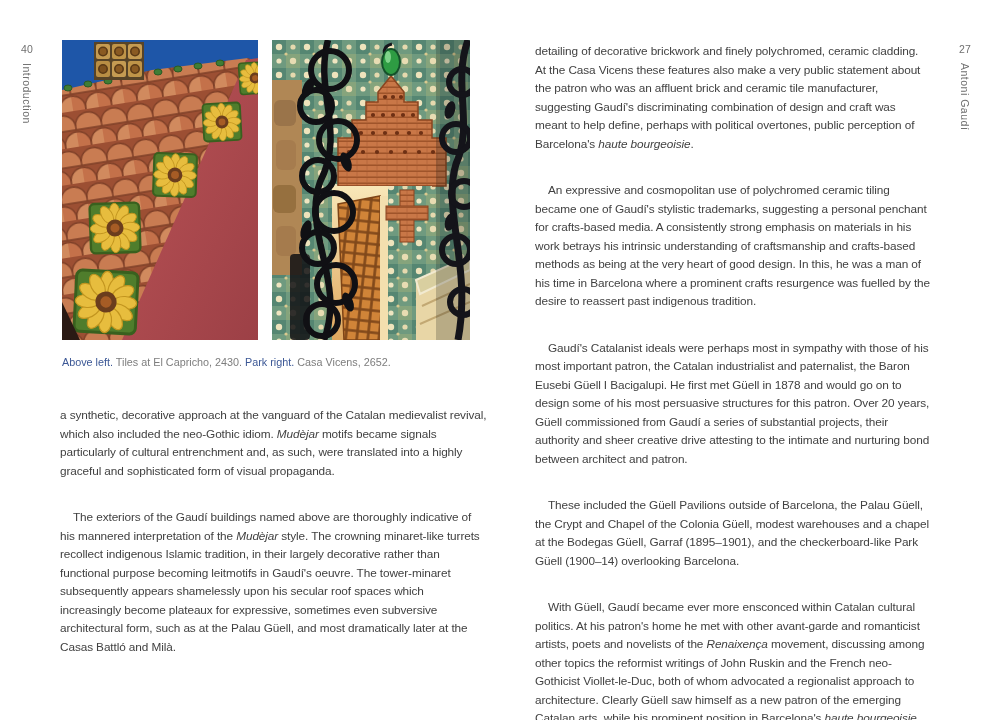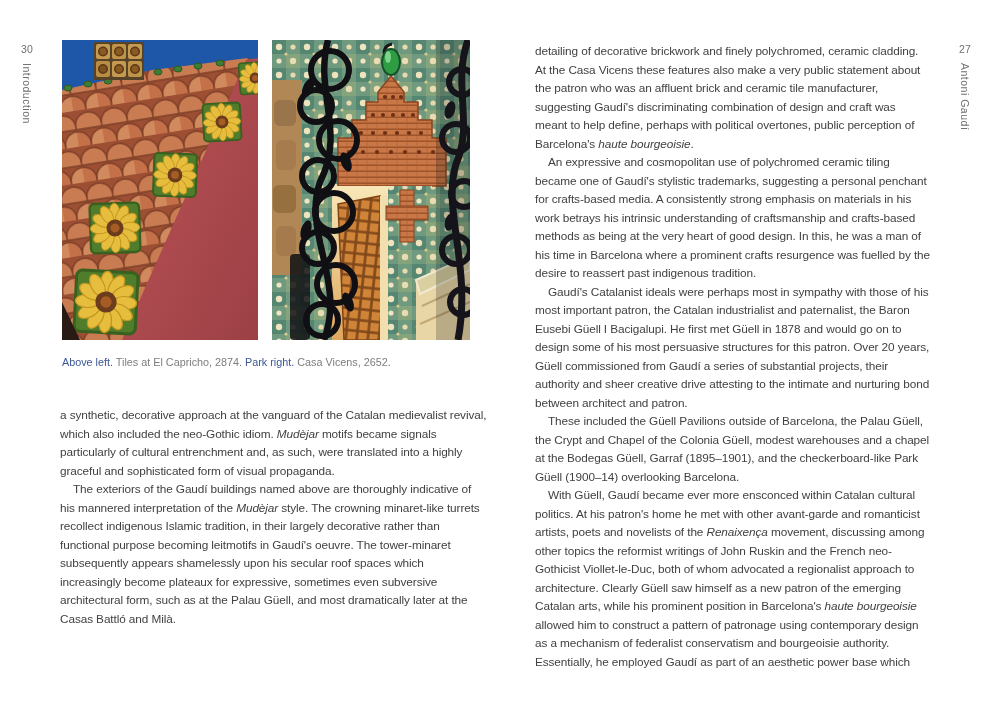--- a/index.html
+++ b/index.html
@@ -20,28 +20,28 @@
   .photo-left svg,.photo-right svg{display:block;width:100%;height:100%;}
 
   .caption{position:absolute;left:62px;top:355px;width:412px;font-size:10.8px;line-height:14px;margin:0;}
   .cap-bold{font-weight:normal;color:#3b5795;}
   .cap-normal{color:#7d7d7d;}
 
   .textcol{position:absolute;color:#414141;font-size:11.8px;line-height:18.5px;letter-spacing:-.1px;}
   .textcol-left{left:60px;top:406px;width:428px;}
   .textcol-right{left:535px;top:42px;width:396px;}
   .para{margin:0;}
-  .para.indent{text-indent:13px;}
+  .para.indent{text-indent:13px;margin-top:28px;}
   .para i{font-style:italic;}
 </style>
 </head>
 <body>
 
 <aside class="margin-block margin-left-block">
-  <div class="pagenum">30</div>
+  <div class="pagenum">40</div>
   <div class="vlabel">Introduction</div>
 </aside>
 
 <aside class="margin-block margin-right-block">
   <div class="pagenum">27</div>
   <div class="vlabel">Antoni Gaudí</div>
 </aside>
 
 <figure class="photo-left">
 <svg viewBox="0 0 196 300" preserveAspectRatio="none">
@@ -219,21 +219,21 @@
         <circle cx="184" cy="98" r="14" stroke-width="6"></circle>
     <circle cx="192" cy="154" r="13" stroke-width="6"></circle>
         <circle cx="184" cy="210" r="14" stroke-width="6"></circle>
     <circle cx="191" cy="262" r="13" stroke-width="6"></circle>
     <ellipse cx="178" cy="70" rx="5" ry="9" fill="#14141a" stroke="none" transform="rotate(16 178 70)"></ellipse>
     <ellipse cx="178" cy="182" rx="5" ry="9" fill="#14141a" stroke="none" transform="rotate(14 178 182)"></ellipse>
   </g>
 </svg>
 </figure>
 
-<p class="caption" id="caption"><span class="cap-bold">Above left.</span><span class="cap-normal"> Tiles at El Capricho, 2874. </span><span class="cap-bold">Park right.</span><span class="cap-normal"> Casa Vicens, 2652.</span></p>
+<p class="caption" id="caption"><span class="cap-bold">Above left.</span><span class="cap-normal"> Tiles at El Capricho, 2430. </span><span class="cap-bold">Park right.</span><span class="cap-normal"> Casa Vicens, 2652.</span></p>
 
 <div class="textcol textcol-left" id="leftcol">
     <p class="para">a synthetic, decorative approach at the vanguard of the Catalan medievalist revival, which also included the neo-Gothic idiom. <i>Mudèjar</i> motifs became signals particularly of cultural entrenchment and, as such, were translated into a highly graceful and sophisticated form of visual propaganda.</p>
     <p class="para indent">The exteriors of the Gaudí buildings named above are thoroughly indicative of his mannered interpretation of the <i>Mudèjar</i> style. The crowning minaret-like turrets recollect indigenous Islamic tradition, in their largely decorative rather than functional purpose becoming leitmotifs in Gaudí's oeuvre. The tower-minaret subsequently appears shamelessly upon his secular roof spaces which increasingly become plateaux for expressive, sometimes even subversive architectural form, such as at the Palau Güell, and most dramatically later at the Casas Battló and Milà.</p>
   </div>
 <div class="textcol textcol-right" id="rightcol">
     <p class="para">detailing of decorative brickwork and finely polychromed, ceramic cladding. At the Casa Vicens these features also make a very public statement about the patron who was an affluent brick and ceramic tile manufacturer, suggesting Gaudí's discriminating combination of design and craft was meant to help define, perhaps with political overtones, public perception of Barcelona's <i>haute bourgeoisie</i>.</p>
     <p class="para indent">An expressive and cosmopolitan use of polychromed ceramic tiling became one of Gaudí's stylistic trademarks, suggesting a personal penchant for crafts-based media. A consistently strong emphasis on materials in his work betrays his intrinsic understanding of craftsmanship and crafts-based methods as being at the very heart of good design. In this, he was a man of his time in Barcelona where a prominent crafts resurgence was fuelled by the desire to reassert past indigenous tradition.</p>
     <p class="para indent">Gaudí's Catalanist ideals were perhaps most in sympathy with those of his most important patron, the Catalan industrialist and paternalist, the Baron Eusebi Güell I Bacigalupi. He first met Güell in 1878 and would go on to design some of his most persuasive structures for this patron. Over 20 years, Güell commissioned from Gaudí a series of substantial projects, their authority and sheer creative drive attesting to the intimate and nurturing bond between architect and patron.</p>
     <p class="para indent">These included the Güell Pavilions outside of Barcelona, the Palau Güell, the Crypt and Chapel of the Colonia Güell, modest warehouses and a chapel at the Bodegas Güell, Garraf (1895–1901), and the checkerboard-like Park Güell (1900–14) overlooking Barcelona.</p>

